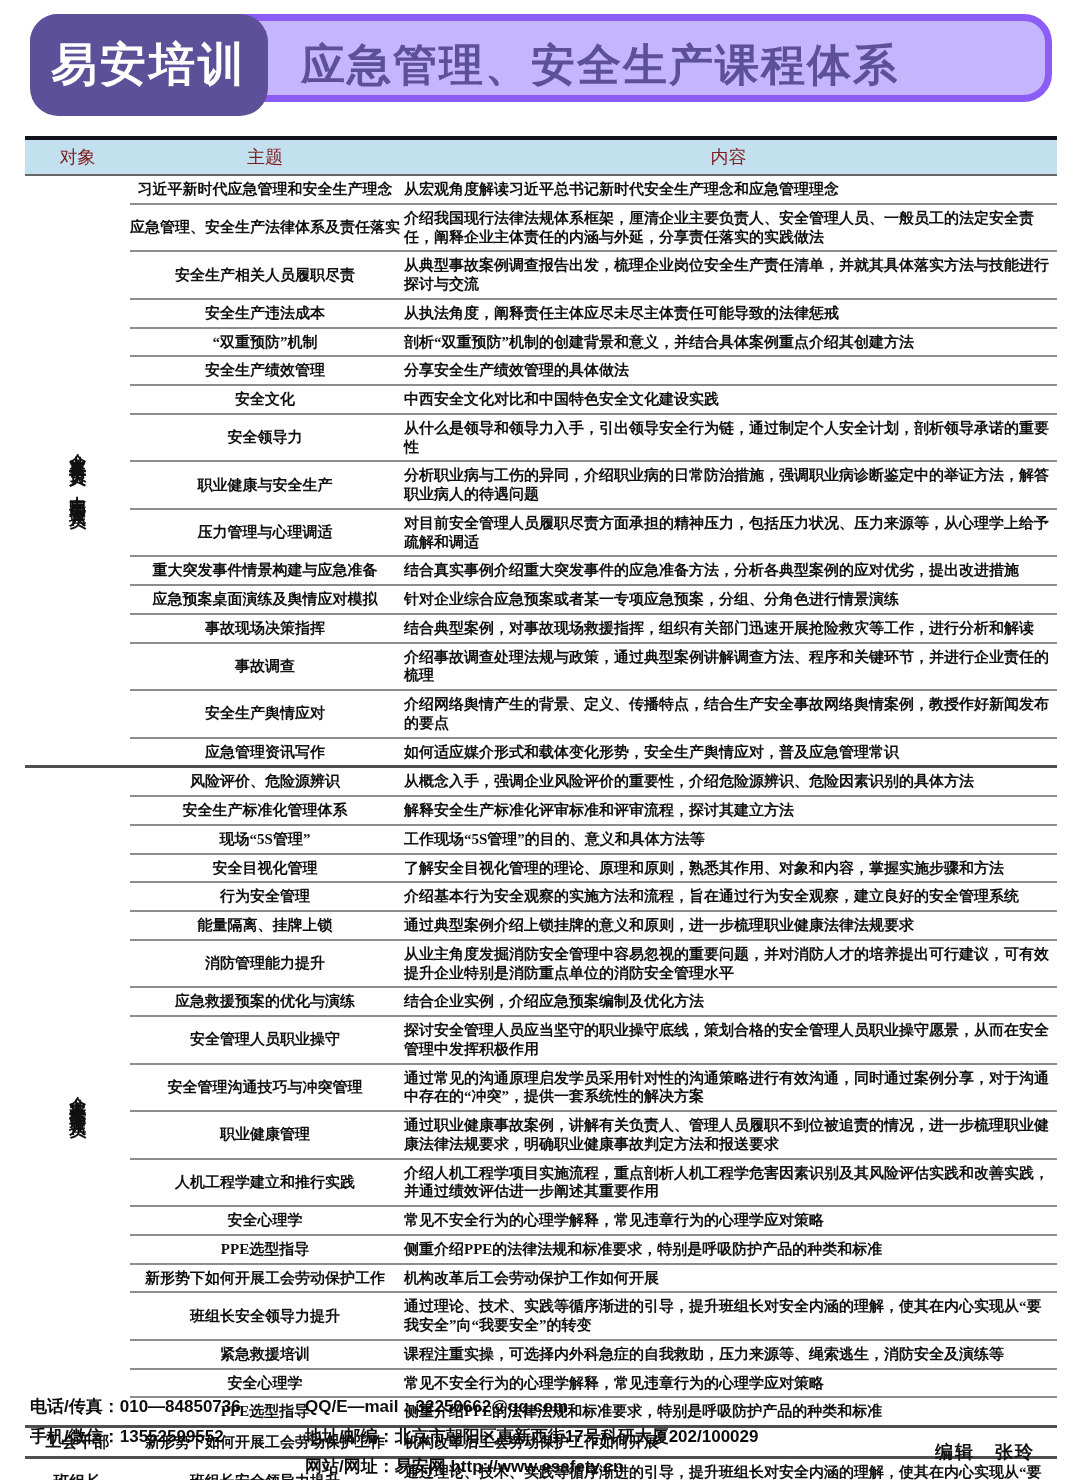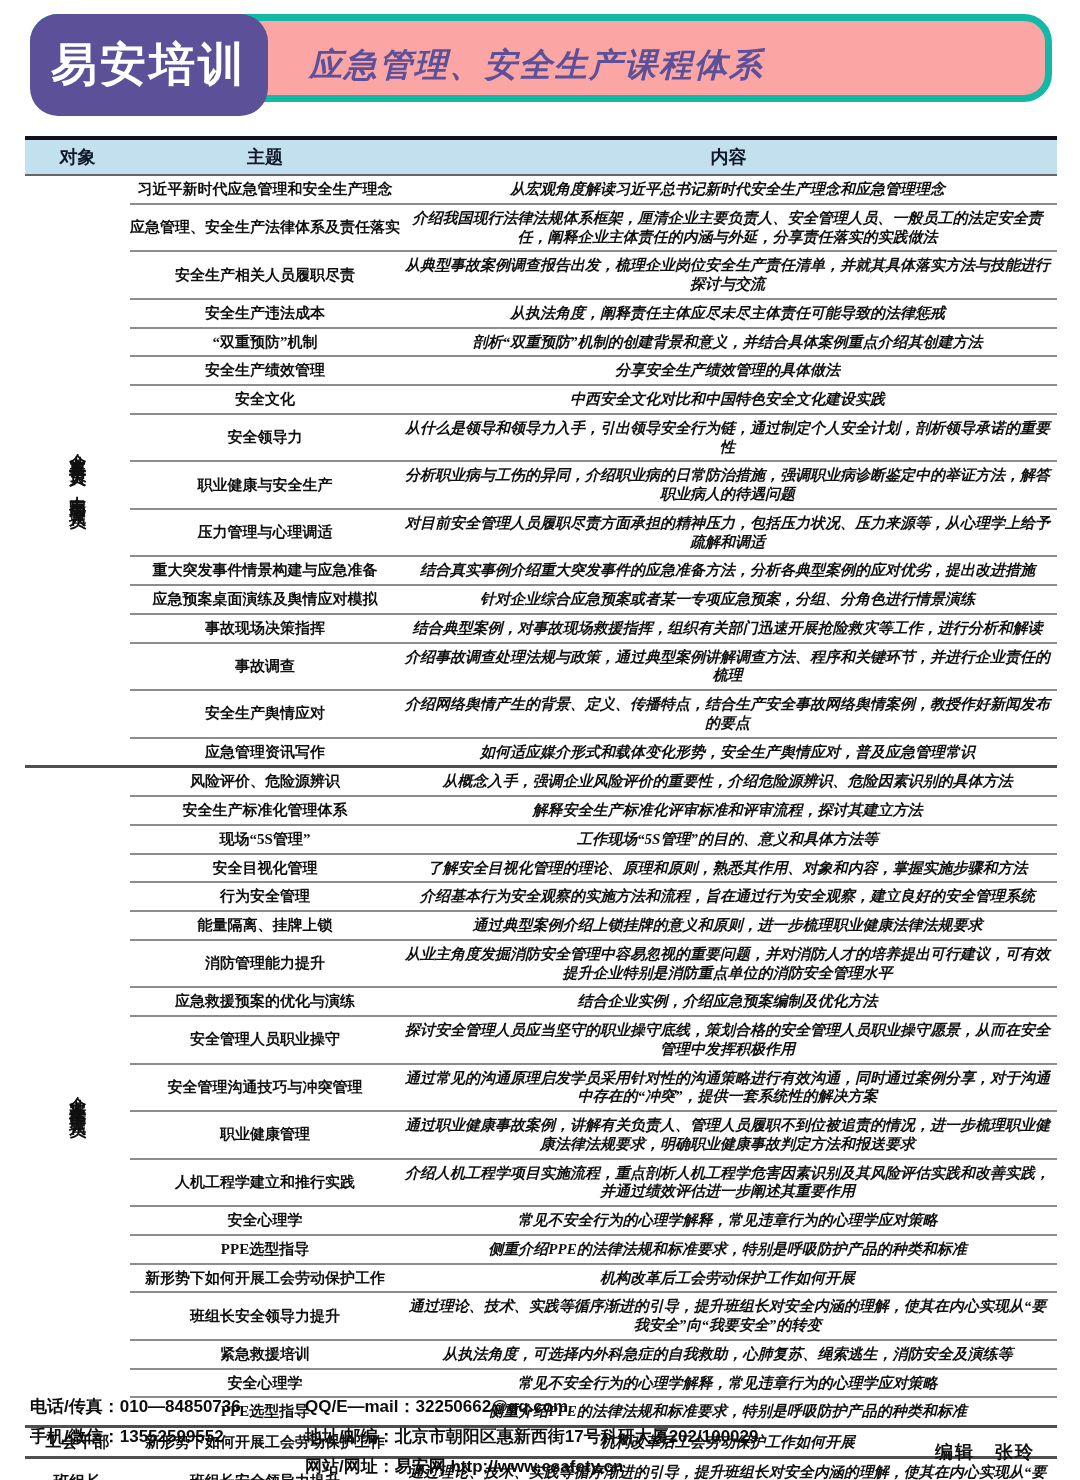--- a/index.html
+++ b/index.html
@@ -4,54 +4,54 @@
 <style>
   html,body{margin:0;padding:0;}
   body{
     width:1080px;height:1480px;overflow:hidden;background:#ffffff;
     font-family:"Liberation Serif","DejaVu Serif",serif;color:#111;
     position:relative;
   }
   
   .band{
     position:absolute;left:30px;top:14px;width:1022px;height:88px;
-    border:7px solid #14b8a6;border-radius:28px;box-sizing:border-box;background:#fca5a5;
+    border:7px solid #8b5cf6;border-radius:28px;box-sizing:border-box;background:#c4b5fd;
   }
   .brand{
     position:absolute;left:-7px;top:-7px;height:102px;width:238px;
     background:#5c5098;border-radius:28px;
     display:flex;align-items:center;justify-content:center;
   }
   .brand span{
     color:#fff;font-family:"Liberation Sans","DejaVu Sans",sans-serif;
     font-weight:700;font-size:46px;letter-spacing:3px;
   }
   .band .title{
-    position:absolute;left:272px;top:0;height:88px;display:flex;align-items:center;
+    position:absolute;left:264px;top:0;height:88px;display:flex;align-items:center;
     color:#5c5098;font-family:"Liberation Sans","DejaVu Sans",sans-serif;
-    font-weight:700;font-size:33px;letter-spacing:2px;white-space:nowrap;font-style:italic;
+    font-weight:700;font-size:44px;letter-spacing:2px;white-space:nowrap;
   }
   
   table.course{
     position:absolute;left:25px;top:136px;width:1032px;
     border-collapse:collapse;table-layout:fixed;
     border-bottom:4px solid #222;
   }
   col.c-aud{width:105px;} col.c-topic{width:270px;} col.c-cont{width:657px;}
   thead th{
     background:#c3e0ef;border-top:4px solid #12121c;border-bottom:2px solid #666;
     font-family:"Liberation Sans","DejaVu Sans",sans-serif;
-    font-size:18px;font-weight:700;padding:5px 2px;text-align:center;color:#0f172a;
+    font-size:18px;font-weight:400;padding:5px 2px;text-align:center;color:#7f1d1d;
   }
   tbody td{
     font-size:15px;line-height:1.25;padding:4px 2px;vertical-align:middle;color:#101010;
     font-weight:600;
   }
   td.topic{text-align:center;white-space:nowrap;padding-left:0;padding-right:0;}
-  td.content{text-align:center;padding-left:4px;padding-right:6px;font-style:italic;}
+  td.content{text-align:left;padding-left:4px;padding-right:6px;}
   td.sep{border-bottom:2px solid #8d8d8d;}
   tr.group-start td{border-top:3px solid #4f4f4f;margin-top:40px;}
   td.aud{text-align:center;}
   td.aud .v{
     writing-mode:vertical-rl;text-orientation:upright;
     margin:0 auto;letter-spacing:3px;font-size:17px;font-weight:600;
   }
   td.aud .h{font-size:16px;font-weight:600;white-space:nowrap;}
   
   .footer{
@@ -222,21 +222,21 @@
       <tr>
         <td class="topic sep">新形势下如何开展工会劳动保护工作</td>
         <td class="content sep">机构改革后工会劳动保护工作如何开展</td>
       </tr>
       <tr>
         <td class="topic sep">班组长安全领导力提升</td>
         <td class="content sep">通过理论、技术、实践等循序渐进的引导，提升班组长对安全内涵的理解，使其在内心实现从“要我安全”向“我要安全”的转变</td>
       </tr>
       <tr>
         <td class="topic sep">紧急救援培训</td>
-        <td class="content sep">从执法角度，可选择内外科急症的自我救助，心肺复苏、绳索逃生，消防安全及演练等</td>
+        <td class="content sep">课程注重实操，可选择内外科急症的自我救助，压力来源等、绳索逃生，消防安全及演练等</td>
       </tr>
       <tr>
         <td class="topic sep">安全心理学</td>
         <td class="content sep">常见不安全行为的心理学解释，常见违章行为的心理学应对策略</td>
       </tr>
       <tr>
         <td class="topic">PPE选型指导</td>
         <td class="content">侧重介绍PPE的法律法规和标准要求，特别是呼吸防护产品的种类和标准</td>
       </tr>
       <tr class="group-start">

